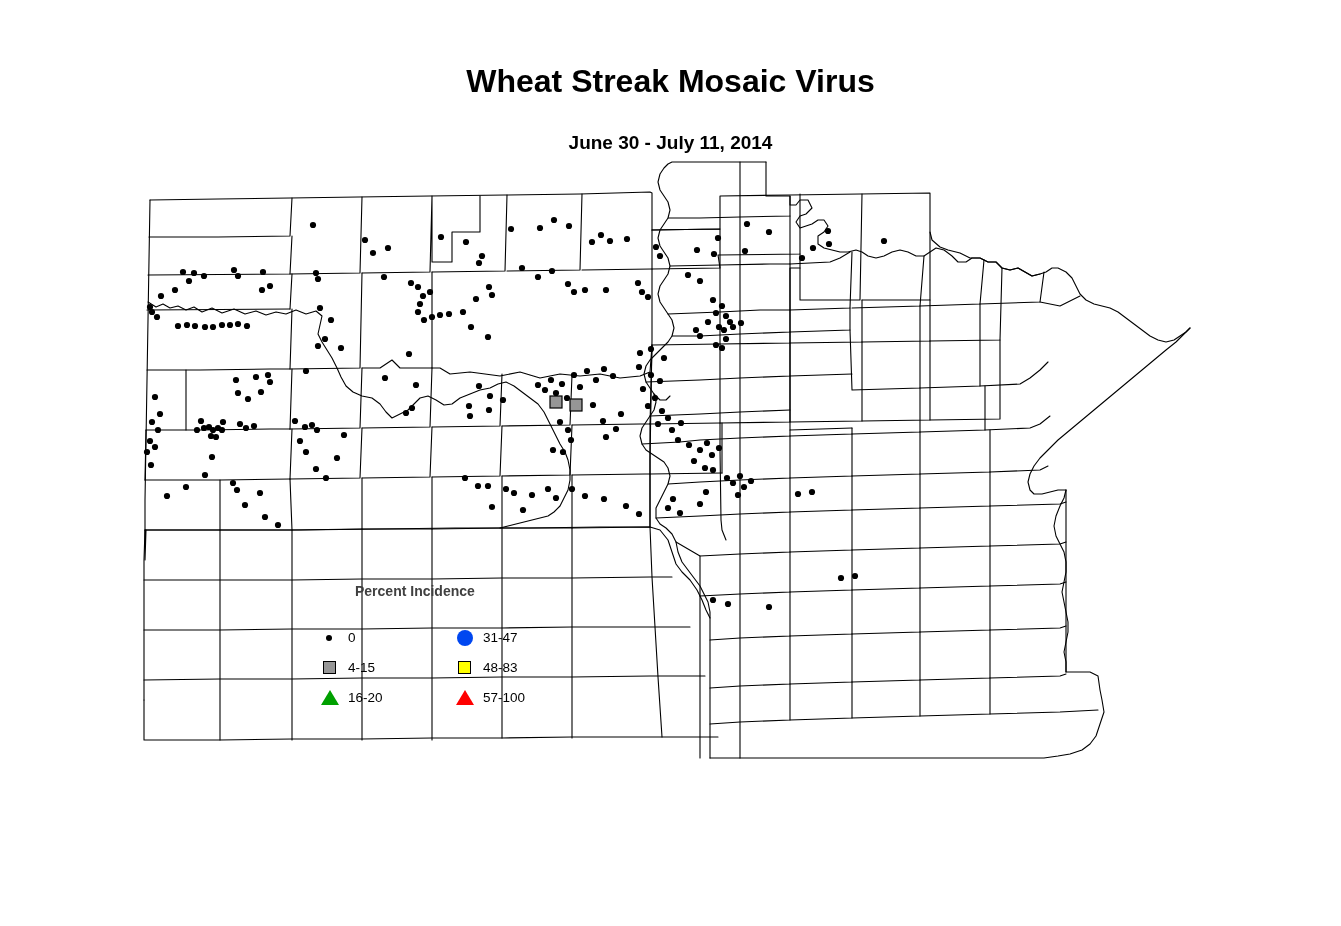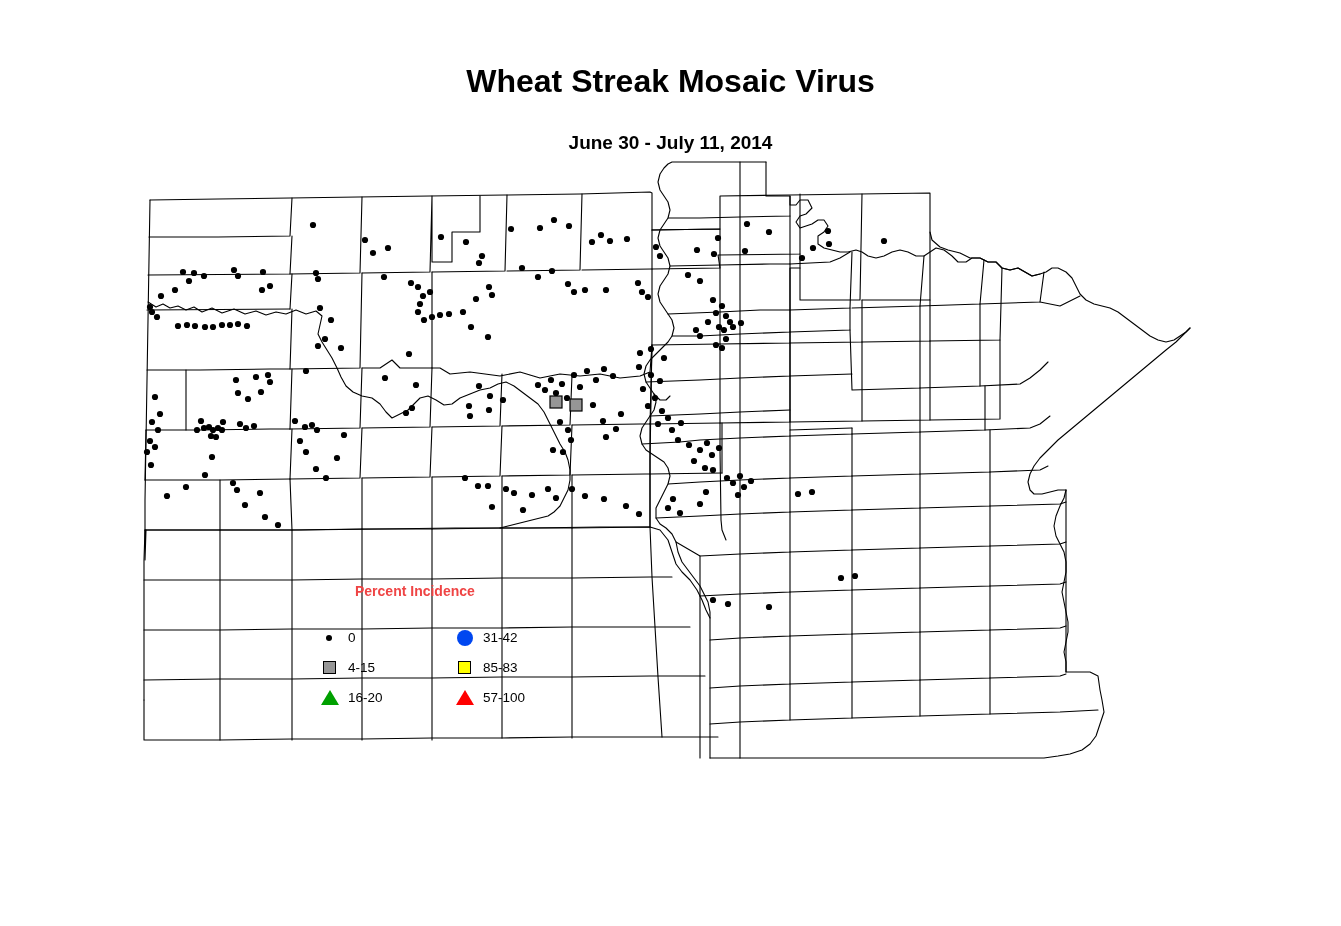--- a/index.html
+++ b/index.html
@@ -62,21 +62,21 @@
     top: 583px;
     width: 260px;
     height: 130px;
   }
   .legend-title {
     position: absolute;
     left: 25px;
     top: 0px;
     font-size: 14px;
     font-weight: bold;
-    color: #ef4444;
+    color: #404040;
     white-space: nowrap;
     padding-left: 10px;
   }
   .legend-row {
     position: absolute;
     height: 18px;
   }
   .legend-sym {
     position: absolute;
     left: 0;
@@ -602,27 +602,27 @@
         <div class="legend-row" style="left: 0px; top: 106px;">
           <span class="legend-sym">
             <span class="sym-tri" style="border-bottom: 15px solid rgb(0, 160, 0);"></span>
           </span>
           <span class="legend-label">16-20</span>
         </div>
         <div class="legend-row" style="left: 135px; top: 46px;">
           <span class="legend-sym">
             <span class="sym-circle" style="background: rgb(0, 71, 240);"></span>
           </span>
-          <span class="legend-label">31-42</span>
+          <span class="legend-label">31-47</span>
         </div>
         <div class="legend-row" style="left: 135px; top: 76px;">
           <span class="legend-sym">
             <span class="sym-square" style="background: rgb(255, 255, 0);"></span>
           </span>
-          <span class="legend-label">85-83</span>
+          <span class="legend-label">48-83</span>
         </div>
         <div class="legend-row" style="left: 135px; top: 106px;">
           <span class="legend-sym">
             <span class="sym-tri" style="border-bottom: 15px solid rgb(255, 0, 0);"></span>
           </span>
           <span class="legend-label">57-100</span>
         </div>
       </div>
   </div>
 

